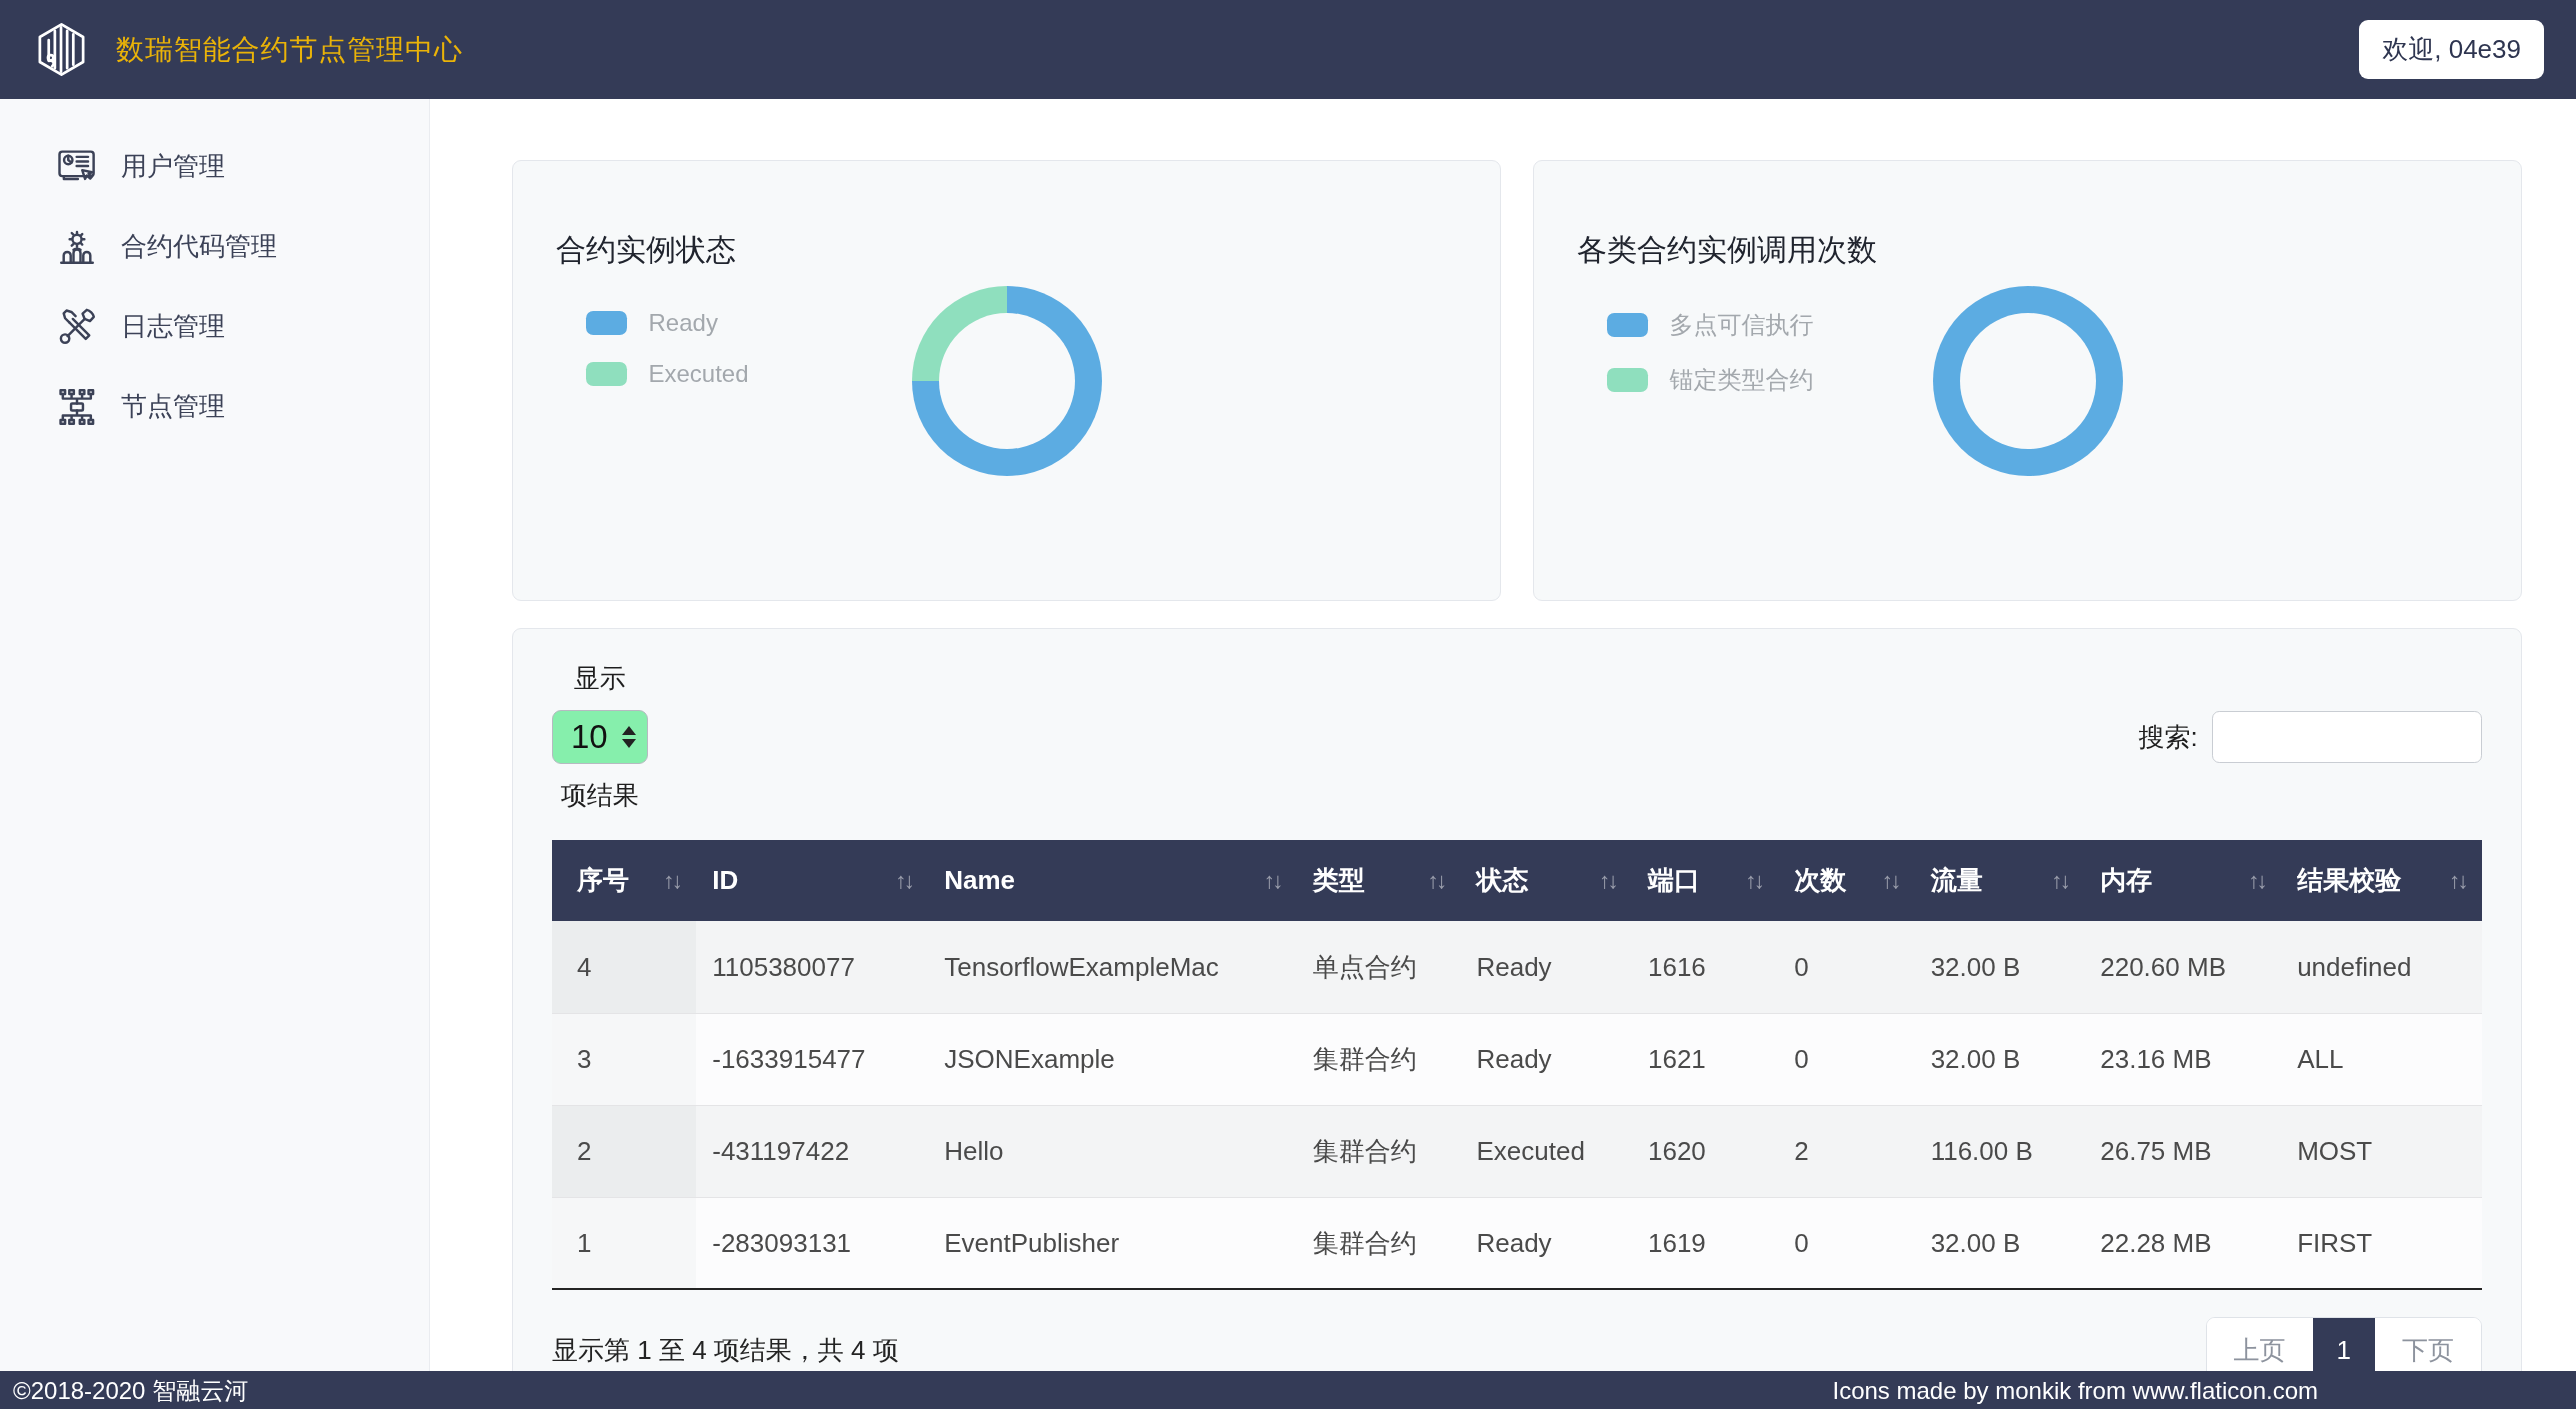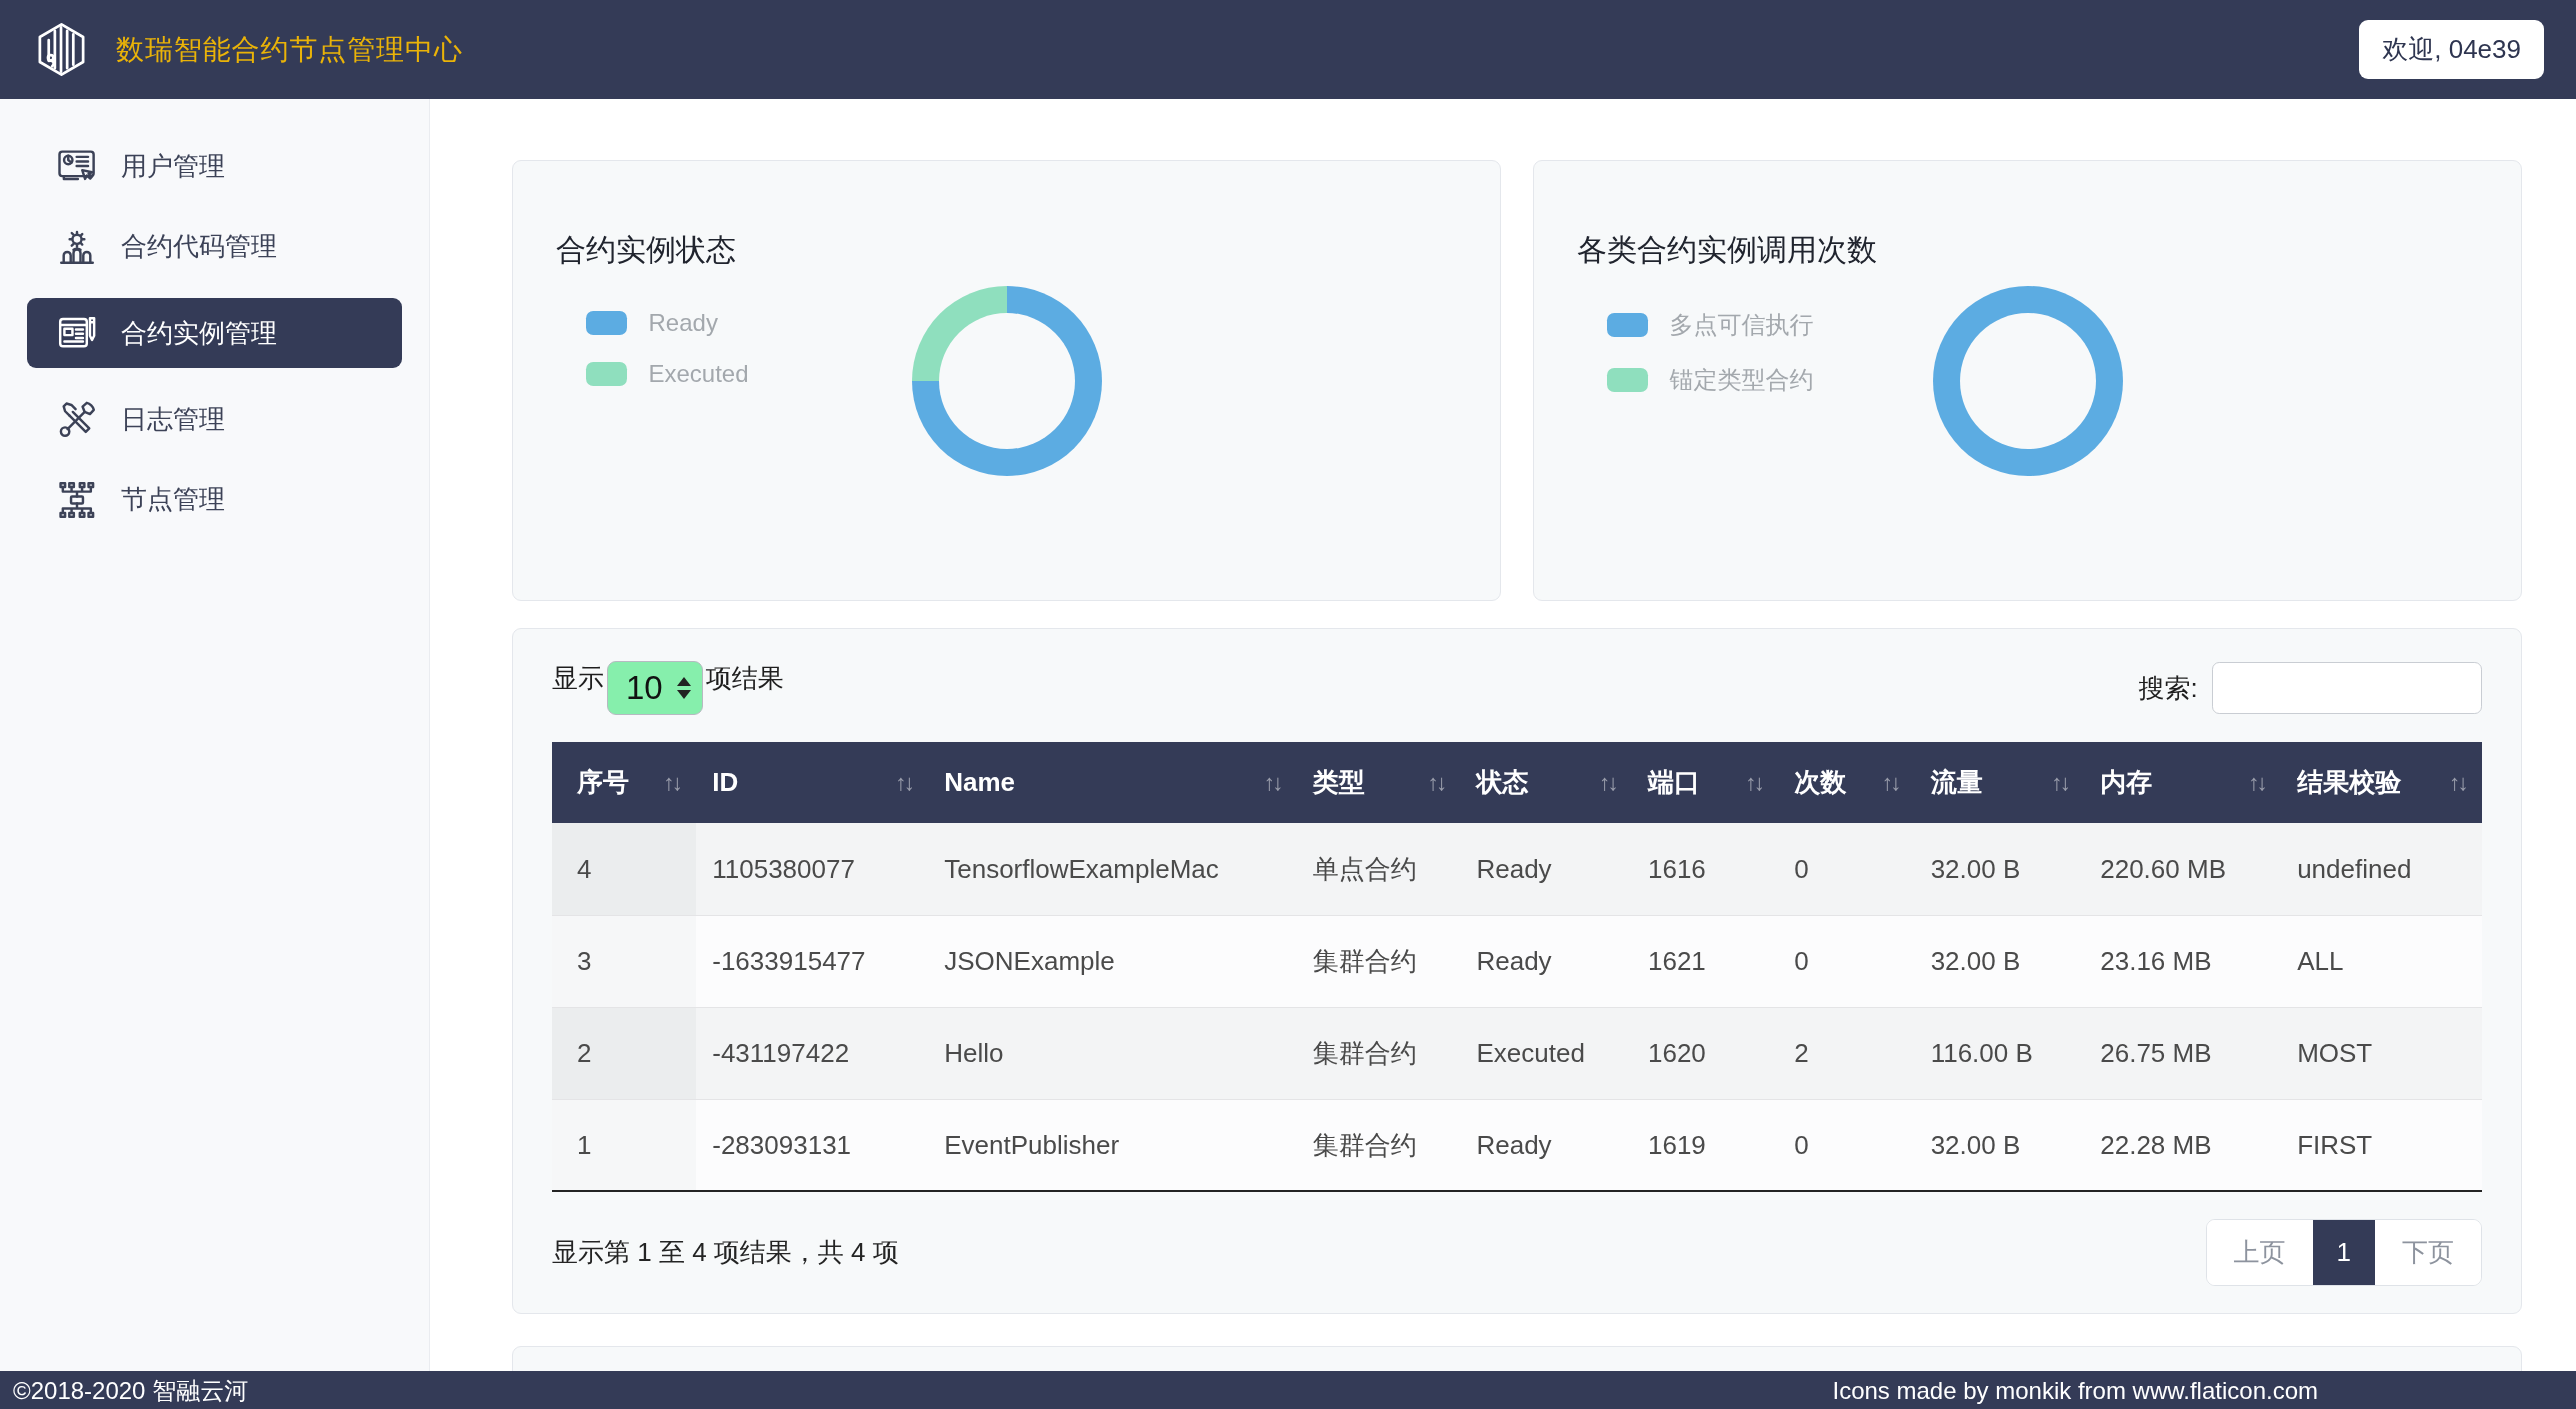--- a/index.html
+++ b/index.html
@@ -64,21 +64,21 @@
   .donut .hole{
     position:absolute;left:50%;top:50%;transform:translate(-50%,-50%);
     width:136px;height:136px;border-radius:50%;background:var(--card-bg);
   }
   
   .table-card{
     background:var(--card-bg);border:1.8px solid var(--card-border);border-radius:9px;
     padding:32px 39px 27px;margin-bottom:32px;
   }
   .table-controls{display:flex;justify-content:space-between;align-items:center;margin-bottom:27px;font-size:26px;color:#1e1e1e;}
-  .length-wrap{display:flex;align-items:flex-start;gap:3px;}
+  .length-wrap{display:flex;align-items:center;gap:14px;flex-direction:column;}
   .select-mock{
     display:inline-flex;align-items:center;gap:14.3px;background:#86efac;border:1.8px solid #b6bac1;
     border-radius:9px;padding:7.2px 10.7px 7.2px 18px;font-size:33px;color:#111;cursor:pointer;min-width:86px;
   }
   .stepper{display:flex;flex-direction:column;gap:3.6px;}
   .tri-up{width:0;height:0;border-left:7.2px solid transparent;border-right:7.2px solid transparent;border-bottom:9px solid #222;}
   .tri-down{width:0;height:0;border-left:7.2px solid transparent;border-right:7.2px solid transparent;border-top:9px solid #222;}
   .search-wrap{display:flex;align-items:center;gap:14.3px;}
   .search-input{
     width:270px;height:52px;border:1.8px solid #c9cdd3;border-radius:7.2px;background:#fff;
@@ -151,30 +151,20 @@
   </div>
   <div class="side-item">
     <svg viewBox="0 0 24 24">
       <circle cx="12" cy="7.6" r="2.6"></circle>
       <path d="M12 3.4v1.2M12 10.6v1.2M16.2 7.6H15M9 7.6H7.8M15 4.6l-0.9.9M9.9 10.3l-.9.9M15 10.6l-0.9-.9M9.9 4.9l-.9-.9"></path>
       <path d="M10 13.6a3.6 3.6 0 0 1 4 0"></path>
       <path d="M4.4 21v-4.2a2 2 0 0 1 4 0V21M10 21v-5.6a2 2 0 0 1 4 0V21M15.6 21v-4.2a2 2 0 0 1 4 0V21"></path>
       <path d="M3 21h18"></path>
     </svg>
     <span>合约代码管理</span>
-  </div>
-  <div class="side-item active">
-    <svg viewBox="0 0 24 24">
-      <rect x="2.4" y="4" width="15.2" height="15.6" rx="1.6"></rect>
-      <path d="M2.4 7.4h15.2"></path>
-      <rect x="4.8" y="9.6" width="4.6" height="3.6"></rect>
-      <path d="M11.4 10h4M11.4 12.4h4M11.4 14.8h4M4.8 16.8h10.6"></path>
-      <path d="M19.4 3.6h2.4v10l-1.2 2.4-1.2-2.4zM19.4 5.8h2.4"></path>
-    </svg>
-    <span>合约实例管理</span>
   </div>
   <div class="side-item">
     <svg viewBox="0 0 24 24">
       <path d="M7.6 9.4L17 18.8l2-2-9.4-9.4"></path>
       <path d="M7.6 9.4L5.2 7 4.4 4.2 6 2.6 8.8 3.4 11.2 5.8"></path>
       <path d="M16.4 7.4L6.6 17.2"></path>
       <circle cx="5.2" cy="18.6" r="2.4"></circle>
       <path d="M16.4 7.4l-1.2-3 2.4-2.2c1.8.4 3.6 2.2 4 4l-2.2 2.4z"></path>
     </svg>
     <span>日志管理</span>

